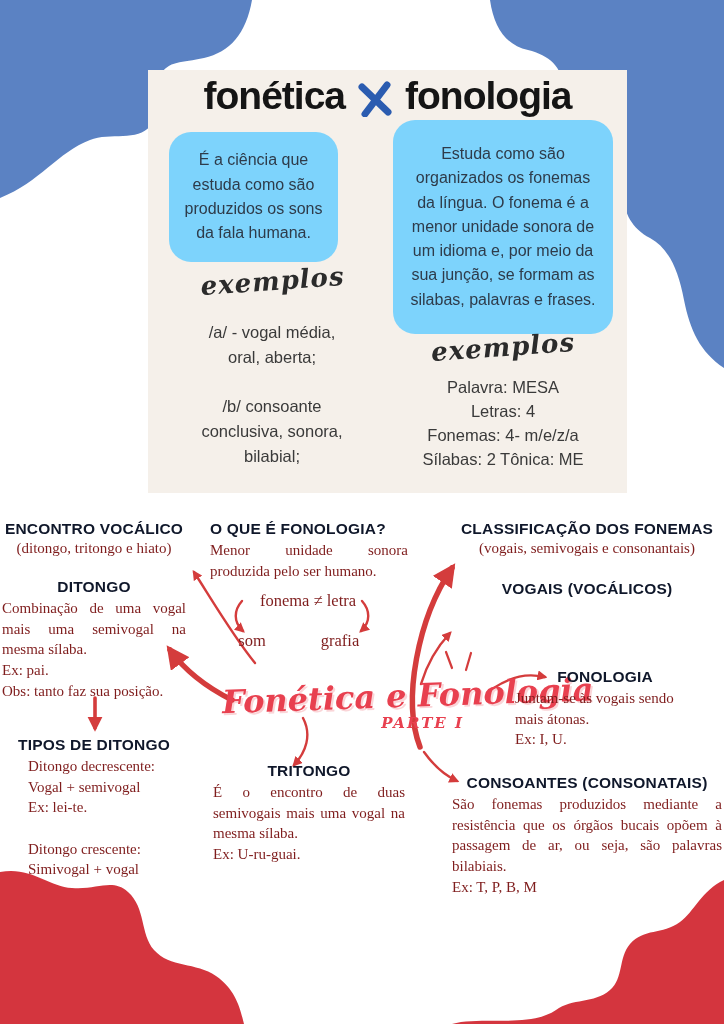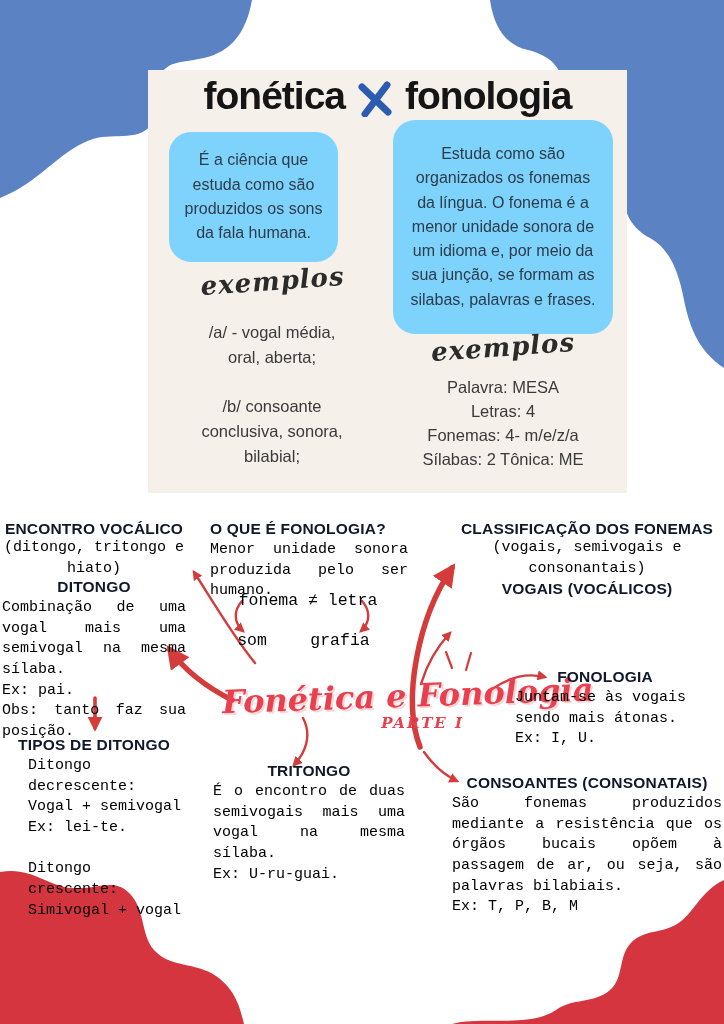--- a/index.html
+++ b/index.html
@@ -22,21 +22,21 @@
           font-size:26px;transform:rotate(-4deg);letter-spacing:1px;}
   .ex-label-left{left:21px;top:196px;width:207px;text-align:center;}
   .ex-label-right{left:245px;top:262px;width:220px;text-align:center;}
   .ex-text{white-space:pre-line;text-align:center;color:#3a3a3a;font-size:16.5px;line-height:1.5;}
   .ex-left{left:10px;top:250px;width:228px;}
   .ex-right{left:240px;top:306px;width:230px;line-height:1.45;}
 
   
   .mm{z-index:3;}
   .mm-h{color:#0f172a;font-weight:700;font-size:15.5px;letter-spacing:.2px;}
-  .mm-serif{font-family:Liberation Mono, monospace;color:#000000;font-size:15px;line-height:1.38;}
+  .mm-serif{font-family:Liberation Serif, serif;color:#7f1d1d;font-size:15px;line-height:1.38;}
   .preline{white-space:pre-line;}
   .just{text-align:justify;}
   .ctr{text-align:center;}
 
   .blk-encontro{left:2px;top:520px;width:184px;}
   .blk-ditongo{left:2px;top:578px;width:184px;}
   .blk-tipos{left:2px;top:736px;width:184px;}
   .blk-oque{left:210px;top:520px;width:198px;}
   .blk-eq{left:218px;top:590px;width:180px;font-size:16.5px;}
   .blk-som{left:222px;top:630px;width:60px;}

